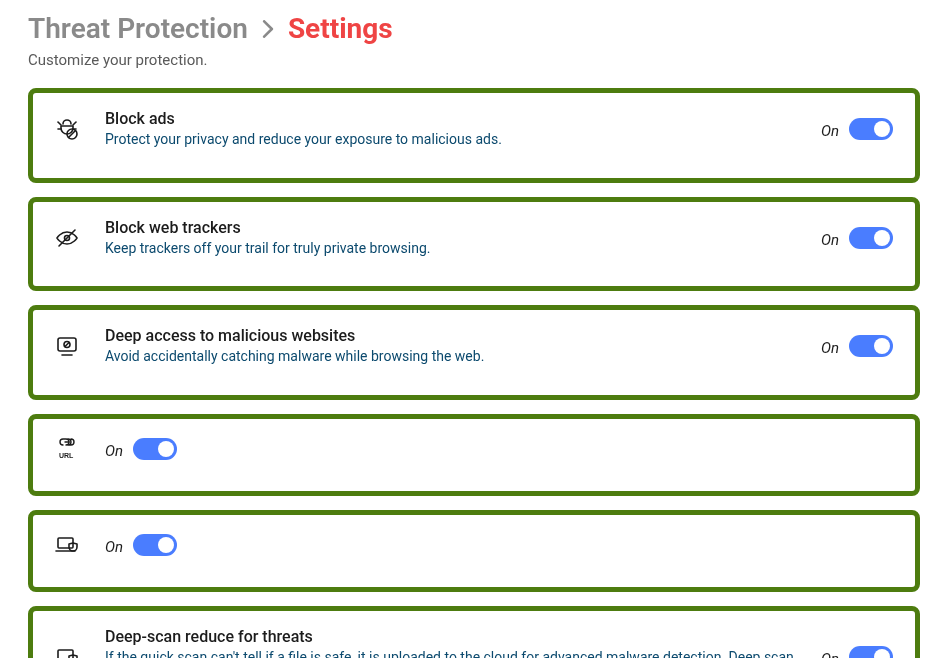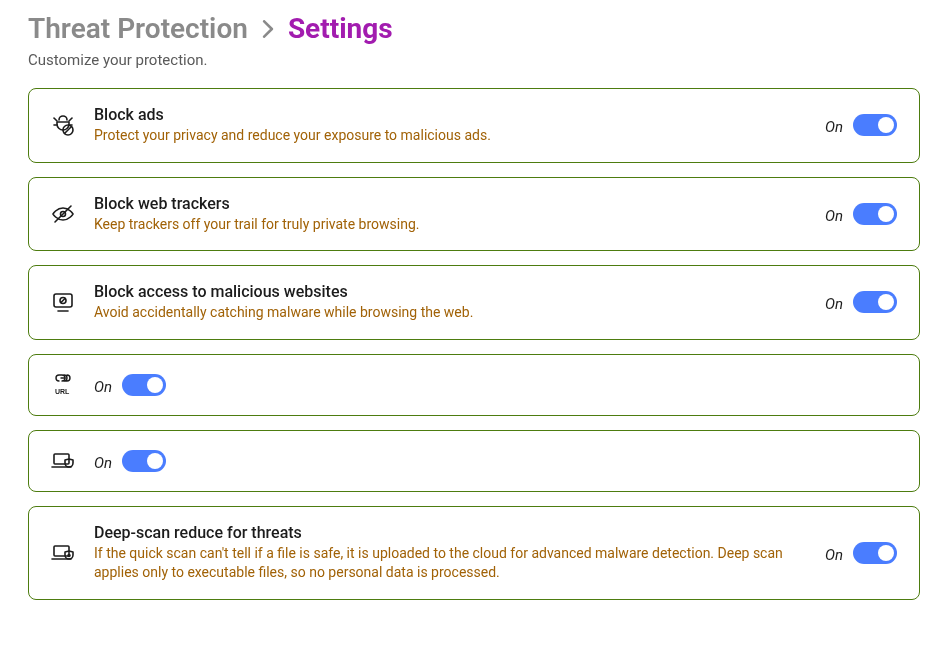--- a/index.html
+++ b/index.html
@@ -25,39 +25,39 @@
   }
   .breadcrumb-sep {
     font-size: 22px;
     color: #8a8a8a;
     display: flex;
     align-items: center;
   }
   .breadcrumb-current {
     font-size: 28px;
     font-weight: 700;
-    color: #a21caf;
+    color: #ef4444;
   }
   .subtitle {
     font-size: 15px;
     color: #5a5a5a;
     margin-bottom: 19px;
   }
   .settings-list {
     display: flex;
     flex-direction: column;
     gap: 14px;
   }
   .setting-card {
-    border: 1px solid #4d7c0f;
+    border: 5px solid #4d7c0f;
     border-radius: 8px;
-    padding: 16px 22px 16px 20px;
-    display: flex;
-    align-items: center;
-    gap: 17px;
+    padding: 16px 22px 28px 20px;
+    display: flex;
+    align-items: center;
+    gap: 24px;
     background: #ffffff;
   }
   .setting-icon {
     width: 28px;
     height: 28px;
     display: flex;
     align-items: center;
     justify-content: center;
     flex-shrink: 0;
     color: #1c1c1c;
@@ -67,21 +67,21 @@
     min-width: 0;
   }
   .setting-title {
     font-size: 16px;
     font-weight: 500;
     color: #1c1c1c;
     margin-bottom: 2px;
   }
   .setting-desc {
     font-size: 14px;
-    color: #a16207;
+    color: #0c4a6e;
     line-height: 1.4;
   }
   .toggle-group {
     display: flex;
     align-items: flex-end;
     gap: 10px;
     flex-shrink: 0;
     font-style: italic;
   }
   .toggle-label {
@@ -171,21 +171,21 @@
   <div class="setting-card">
     <div class="setting-icon">
       <svg width="24" height="24" viewBox="0 0 24 24" fill="none" stroke="currentColor" stroke-width="1.6" stroke-linecap="round" stroke-linejoin="round">
         <rect x="3" y="4" width="18" height="13" rx="2"></rect>
         <line x1="7" y1="21" x2="17" y2="21"></line>
         <circle cx="12" cy="10.5" r="3"></circle>
         <line x1="10" y1="12.5" x2="14" y2="8.5"></line>
       </svg>
     </div>
     <div class="setting-text">
-      <div class="setting-title">Block access to malicious websites</div>
+      <div class="setting-title">Deep access to malicious websites</div>
       <div class="setting-desc">Avoid accidentally catching malware while browsing the web.</div>
     </div>
     <div class="toggle-group">
       <span class="toggle-label">On</span>
       <div class="toggle">
           <div class="toggle-knob"></div>
         </div>
     </div>
   </div>
 

